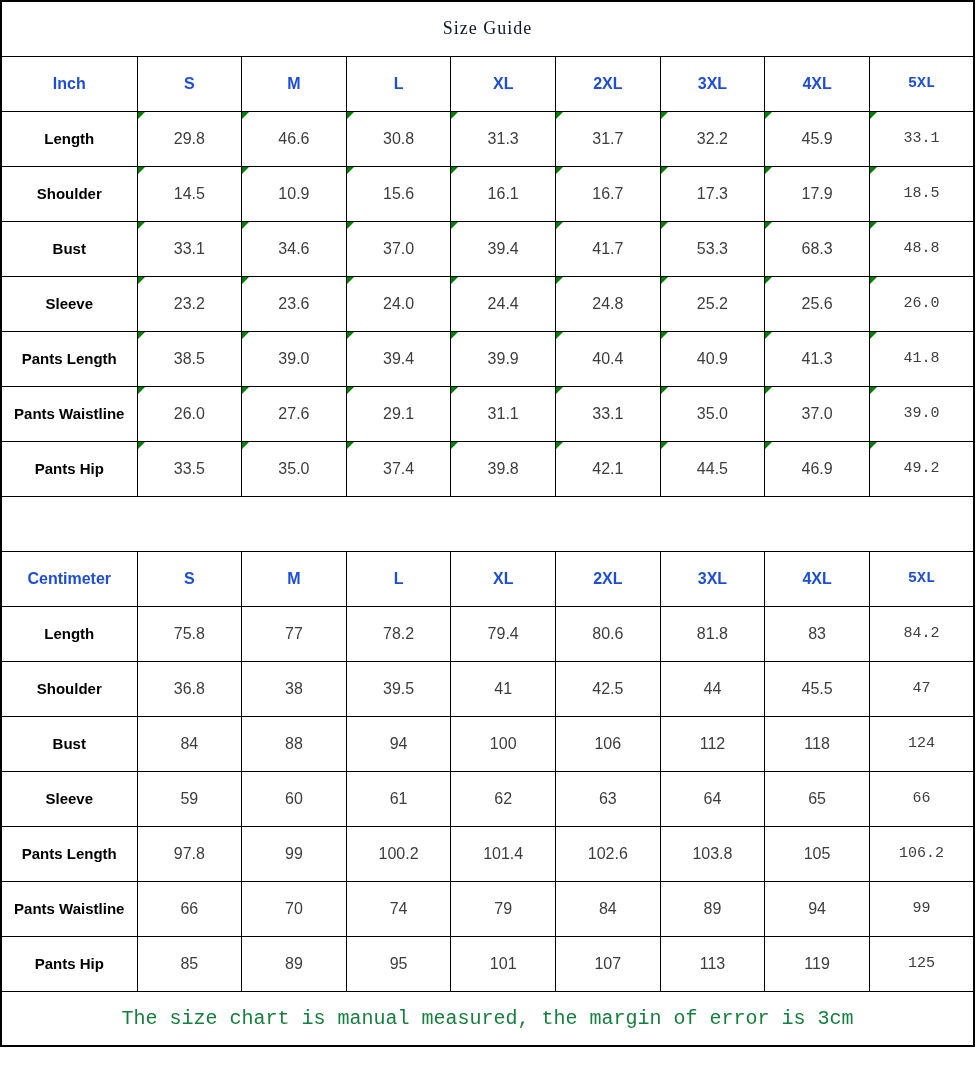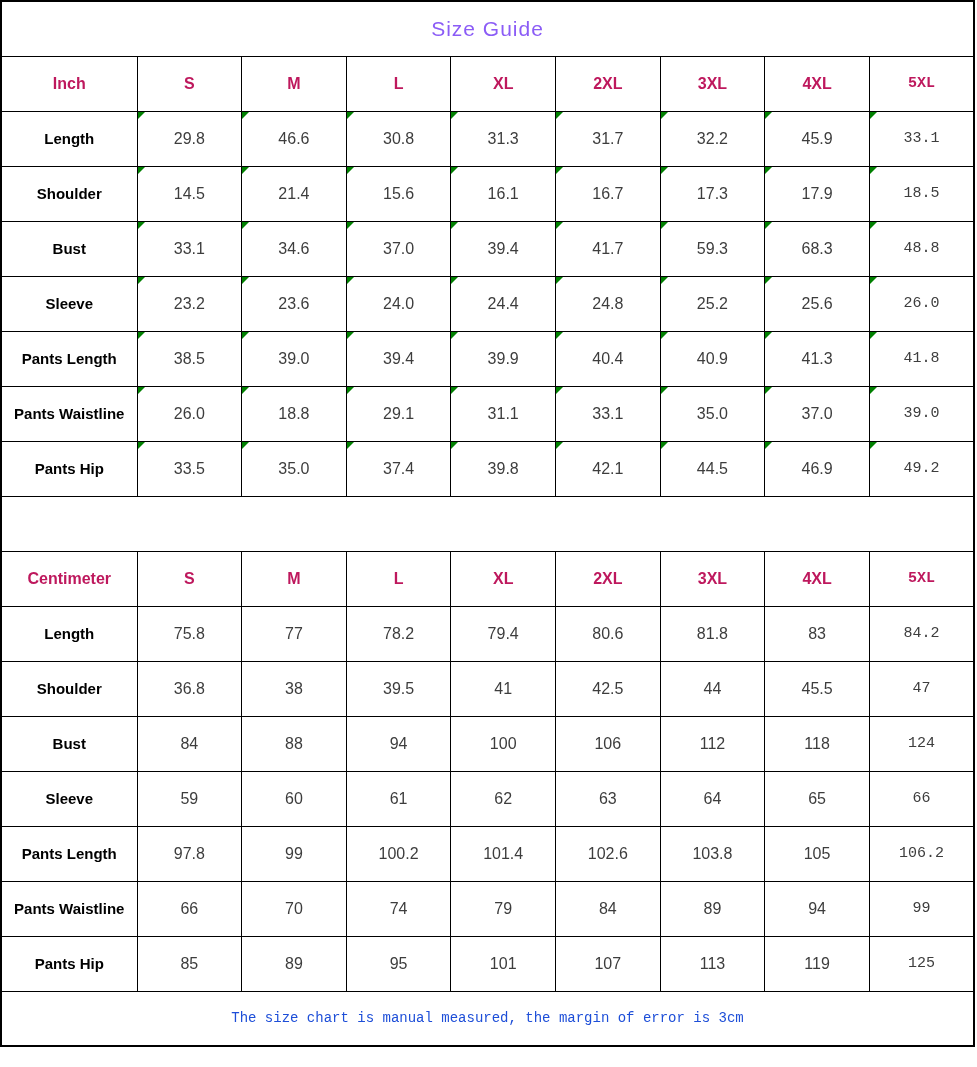--- a/index.html
+++ b/index.html
@@ -27,31 +27,31 @@
     border: 1px solid #000;
     text-align: center;
     vertical-align: middle;
     padding: 0;
     box-sizing: border-box;
     overflow: hidden;
     background: #ffffff;
   }
   .title-cell {
     height: 55px;
-    font-family: Liberation Sans, sans-serif;
+    font-family: Liberation Serif, serif;
     font-weight: 400;
-    font-size: 21px;
+    font-size: 18px;
     letter-spacing: 1px;
-    color: #8b5cf6;
+    color: #0f172a;
   }
   tr.hdr-row th {
     height: 55px;
     font-weight: 700;
     font-size: 16px;
-    color: #be185d;
+    color: #1d4ed8;
   }
   td.row-label {
     height: 55px;
     font-weight: 700;
     font-size: 15px;
     color: #000000;
   }
   td.value-cell {
     height: 55px;
     font-size: 16px;
@@ -60,22 +60,22 @@
   }
   
   tbody.data-body tr > :nth-child(9) {
     font-family: "Liberation Mono", monospace;
     font-size: 15px;
   }
   .gap-cell { height: 55px; }
   .footer-cell {
     height: 55px;
     font-family: "Liberation Mono", monospace;
-    font-size: 14px;
-    color: #1d4ed8;
+    font-size: 20px;
+    color: #15803d;
   }
   
   .flag {
     position: absolute;
     top: 0;
     left: 0;
     width: 0;
     height: 0;
     border-top: 7px solid var(--flag-green, #008000);
     border-right: 7px solid transparent;
@@ -121,36 +121,36 @@
           <td class="value-cell"><span class="flag"></span><span>30.8</span></td>
           <td class="value-cell"><span class="flag"></span><span>31.3</span></td>
           <td class="value-cell"><span class="flag"></span><span>31.7</span></td>
           <td class="value-cell"><span class="flag"></span><span>32.2</span></td>
           <td class="value-cell"><span class="flag"></span><span>45.9</span></td>
           <td class="value-cell"><span class="flag"></span><span>33.1</span></td>
         </tr>
         <tr>
           <td class="row-label">Shoulder</td>
           <td class="value-cell"><span class="flag"></span><span>14.5</span></td>
-          <td class="value-cell"><span class="flag"></span><span>21.4</span></td>
+          <td class="value-cell"><span class="flag"></span><span>10.9</span></td>
           <td class="value-cell"><span class="flag"></span><span>15.6</span></td>
           <td class="value-cell"><span class="flag"></span><span>16.1</span></td>
           <td class="value-cell"><span class="flag"></span><span>16.7</span></td>
           <td class="value-cell"><span class="flag"></span><span>17.3</span></td>
           <td class="value-cell"><span class="flag"></span><span>17.9</span></td>
           <td class="value-cell"><span class="flag"></span><span>18.5</span></td>
         </tr>
         <tr>
           <td class="row-label">Bust</td>
           <td class="value-cell"><span class="flag"></span><span>33.1</span></td>
           <td class="value-cell"><span class="flag"></span><span>34.6</span></td>
           <td class="value-cell"><span class="flag"></span><span>37.0</span></td>
           <td class="value-cell"><span class="flag"></span><span>39.4</span></td>
           <td class="value-cell"><span class="flag"></span><span>41.7</span></td>
-          <td class="value-cell"><span class="flag"></span><span>59.3</span></td>
+          <td class="value-cell"><span class="flag"></span><span>53.3</span></td>
           <td class="value-cell"><span class="flag"></span><span>68.3</span></td>
           <td class="value-cell"><span class="flag"></span><span>48.8</span></td>
         </tr>
         <tr>
           <td class="row-label">Sleeve</td>
           <td class="value-cell"><span class="flag"></span><span>23.2</span></td>
           <td class="value-cell"><span class="flag"></span><span>23.6</span></td>
           <td class="value-cell"><span class="flag"></span><span>24.0</span></td>
           <td class="value-cell"><span class="flag"></span><span>24.4</span></td>
           <td class="value-cell"><span class="flag"></span><span>24.8</span></td>
@@ -165,21 +165,21 @@
           <td class="value-cell"><span class="flag"></span><span>39.4</span></td>
           <td class="value-cell"><span class="flag"></span><span>39.9</span></td>
           <td class="value-cell"><span class="flag"></span><span>40.4</span></td>
           <td class="value-cell"><span class="flag"></span><span>40.9</span></td>
           <td class="value-cell"><span class="flag"></span><span>41.3</span></td>
           <td class="value-cell"><span class="flag"></span><span>41.8</span></td>
         </tr>
         <tr>
           <td class="row-label">Pants Waistline</td>
           <td class="value-cell"><span class="flag"></span><span>26.0</span></td>
-          <td class="value-cell"><span class="flag"></span><span>18.8</span></td>
+          <td class="value-cell"><span class="flag"></span><span>27.6</span></td>
           <td class="value-cell"><span class="flag"></span><span>29.1</span></td>
           <td class="value-cell"><span class="flag"></span><span>31.1</span></td>
           <td class="value-cell"><span class="flag"></span><span>33.1</span></td>
           <td class="value-cell"><span class="flag"></span><span>35.0</span></td>
           <td class="value-cell"><span class="flag"></span><span>37.0</span></td>
           <td class="value-cell"><span class="flag"></span><span>39.0</span></td>
         </tr>
         <tr>
           <td class="row-label">Pants Hip</td>
           <td class="value-cell"><span class="flag"></span><span>33.5</span></td>

